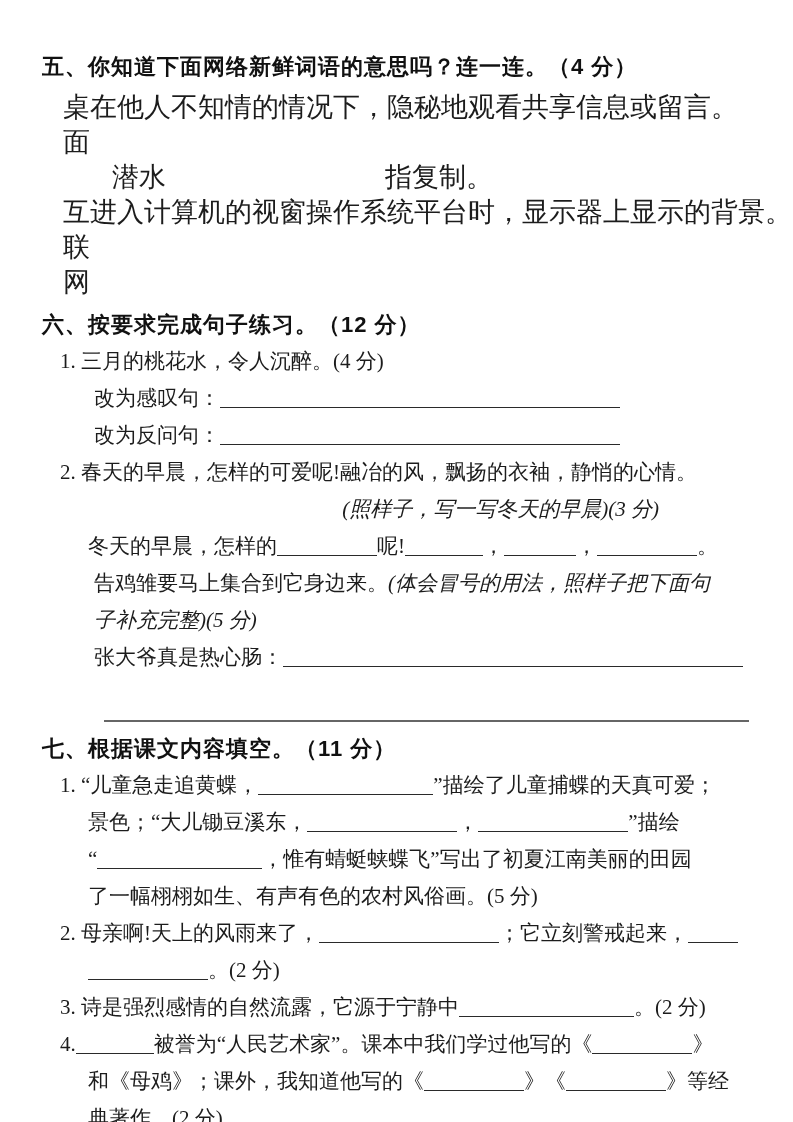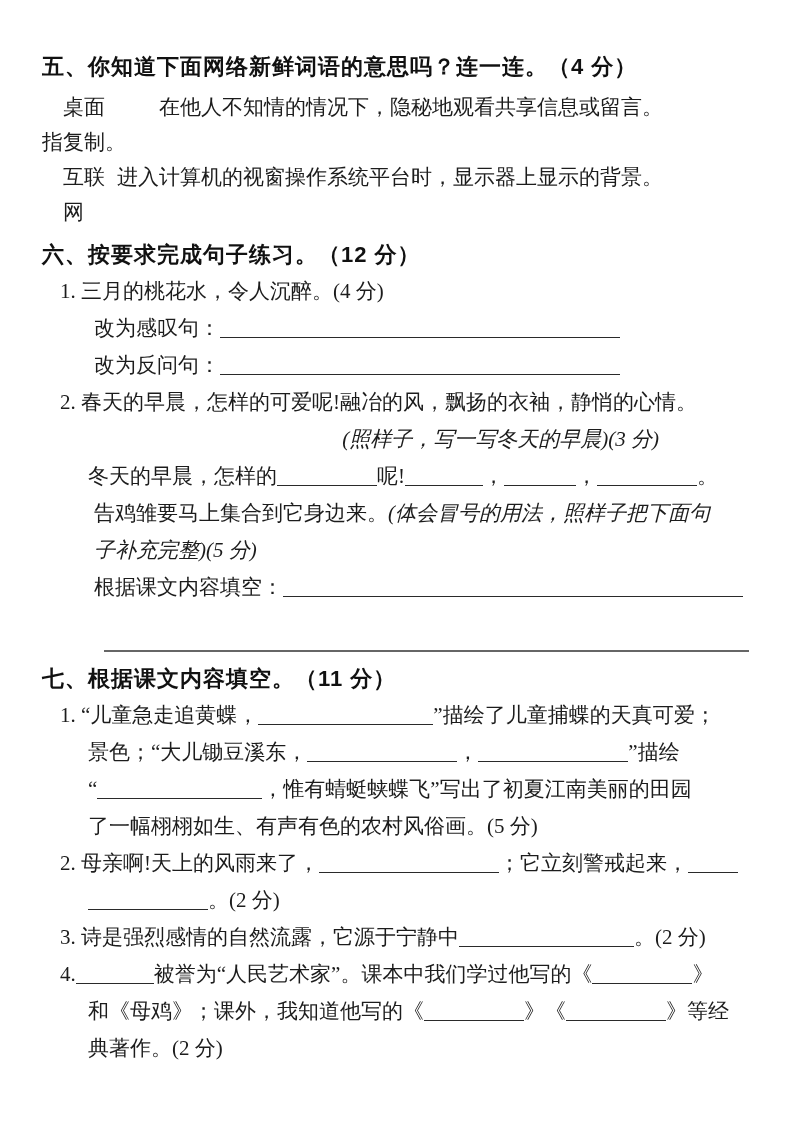--- a/index.html
+++ b/index.html
@@ -9,21 +9,21 @@
     font-family:"Liberation Serif","DejaVu Serif",serif;
     color:#1c1c1c;
   }
   .page { position:relative; width:697px; height:1122px; padding:52px 34px 16px 42px; background:#ffffff; }
   h2.sec {
     font-family:"Liberation Sans","DejaVu Sans",sans-serif;
     font-weight:bold; font-size:22px; line-height:30px; letter-spacing:1px; color:#111;
   }
   .line { font-size:21px; line-height:37px; white-space:nowrap; }
   .match { margin-top:8px; margin-bottom:10px; }
-  .match-row { display:flex; line-height:35px; font-size:21px; }
+  .match-row { display:flex; line-height:35px; font-size:27px;text-align:center; }
   .match-row .term { width:152px; margin-left:21px; }
   .match-row .def { flex:1; white-space:nowrap; }
   .num { margin-left:18px; }           
   .num3 { margin-left:24px; }          
   .cont { margin-left:46px; }          
   .cont3 { margin-left:52px; }         
   .sub { margin-left:52px; }           
   .blank {
     display:inline-block; height:1.0em; border-bottom:1.5px solid #2a2a2a;
     vertical-align:-3px;
@@ -39,20 +39,21 @@
 <div class="page">
 
   <section>
     <h2 class="sec">五、你知道下面网络新鲜词语的意思吗？连一连。（4 分）</h2>
     <div class="match">
       <div class="match-row">
         <span class="term">桌面</span>
         <span class="def">在他人不知情的情况下，隐秘地观看共享信息或留言。</span>
       </div>
       <div class="match-row">
+        <span class="term">潜水</span>
         <span class="def">指复制。</span>
       </div>
       <div class="match-row">
         <span class="term">互联网</span>
         <span class="def">进入计算机的视窗操作系统平台时，显示器上显示的背景。</span>
       </div>
     </div>
   </section>
 
   <section>
@@ -61,21 +62,21 @@
     <div class="line num gap-s">1. 三月的桃花水，令人沉醉。(4 分)</div>
     <div class="line sub"><span>改为感叹句：</span><span class="blank" style="width:400px"></span></div>
     <div class="line sub"><span>改为反问句：</span><span class="blank" style="width:400px"></span></div>
 
     <div class="line num">2. 春天的早晨，怎样的可爱呢!融冶的风，飘扬的衣袖，静悄的心情。</div>
     <div class="line right-hint kai">(照样子，写一写冬天的早晨)(3 分)</div>
     <div class="line cont"><span>冬天的早晨，怎样的</span><span class="blank" style="width:100px"></span><span>呢!</span><span class="blank" style="width:78px"></span><span>，</span><span class="blank" style="width:72px"></span><span>，</span><span class="blank" style="width:100px"></span><span>。</span></div>
 
     <div class="line cont3"><span>告鸡雏要马上集合到它身边来。</span><span class="kai">(体会冒号的用法，照样子把下面句</span></div>
     <div class="line cont3 kai">子补充完整)(5 分)</div>
-    <div class="line cont3"><span>根据课文内容填空：</span><span class="blank" style="width:460px"></span></div>
+    <div class="line cont3"><span>张大爷真是热心肠：</span><span class="blank" style="width:460px"></span></div>
     <div class="ans-line"></div>
   </section>
 
   <section>
     <h2 class="sec" style="margin-top:12px">七、根据课文内容填空。（11 分）</h2>
 
     <div class="line num gap-s"><span>1. “儿童急走追黄蝶，</span><span class="blank" style="width:175px"></span><span>”描绘了儿童捕蝶的天真可爱；</span></div>
     <div class="line cont"><span>景色；“大儿锄豆溪东，</span><span class="blank" style="width:150px"></span><span>，</span><span class="blank" style="width:150px"></span><span>”描绘</span></div>
     <div class="line cont"><span>“</span><span class="blank" style="width:165px"></span><span>，惟有蜻蜓蛱蝶飞”写出了初夏江南美丽的田园</span></div>
     <div class="line cont">了一幅栩栩如生、有声有色的农村风俗画。(5 分)</div>

